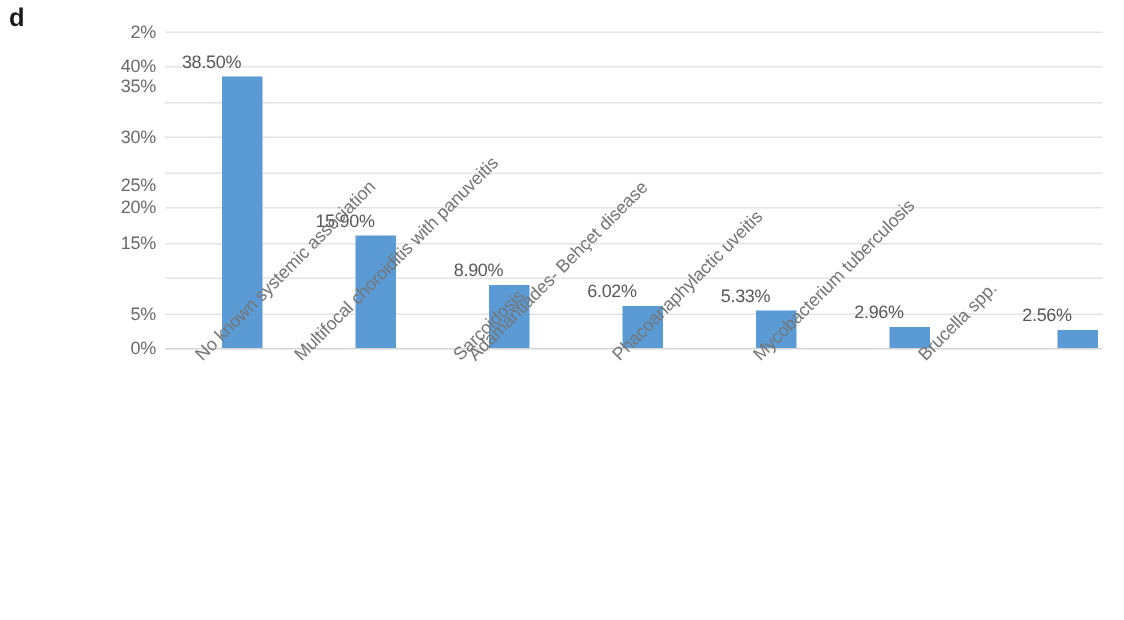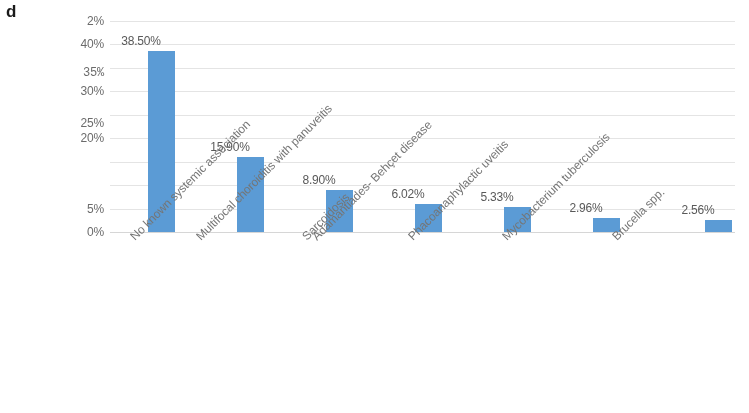--- a/index.html
+++ b/index.html
@@ -128,24 +128,25 @@
 </head>
 <body>
 
 <div id="panel-label">d</div>
 
 <div id="chart">
 
   <div id="yaxis">
       <div class="ylabel" style="top: 226px;">0%</div>
       <div class="ylabel" style="top: 202.556px;">5%</div>
+      <div class="ylabel" style="top: 155.667px;">15%</div>
       <div class="ylabel" style="top: 132.222px;">20%</div>
       <div class="ylabel" style="top: 117px;">25%</div>
       <div class="ylabel" style="top: 85.3333px; text-align: right;">30%</div>
-      <div class="ylabel" style="top: 67px; font-family: Liberation Mono, monospace;">35%</div>
+      <div class="ylabel" style="top: 51px;">35%</div>
       <div class="ylabel" style="top: 38.4444px;">40%</div>
       <div class="ylabel" style="top: 15px;">2%</div>
     </div>
 
   <div id="plot">
       <div class="gridline baseline" style="top: 211px;"></div>
       <div class="gridline" style="top: 187.556px;"></div>
       <div class="gridline" style="top: 164.111px;"></div>
       <div class="gridline" style="top: 140.667px;"></div>
       <div class="gridline" style="top: 117.222px;"></div>

